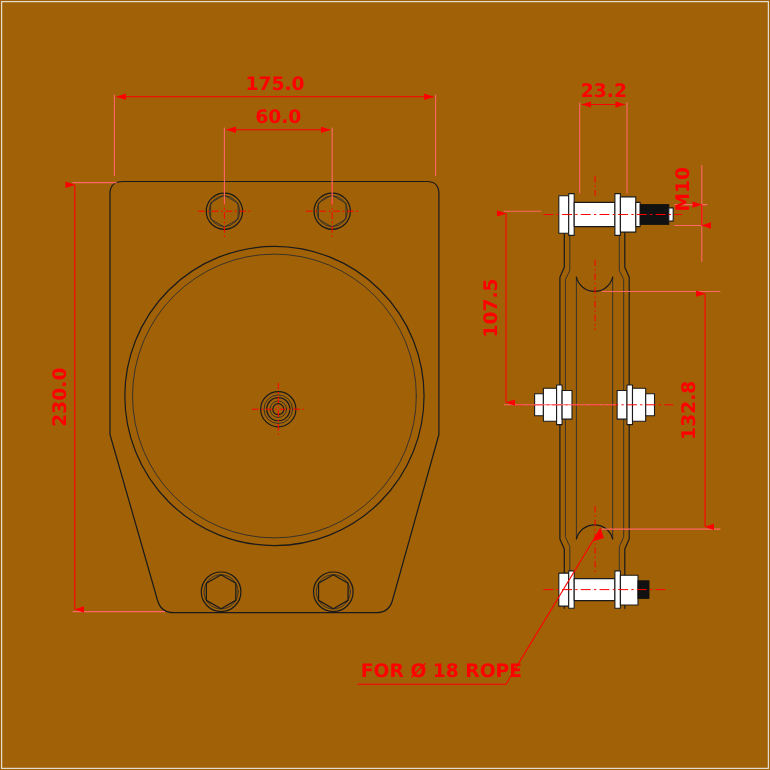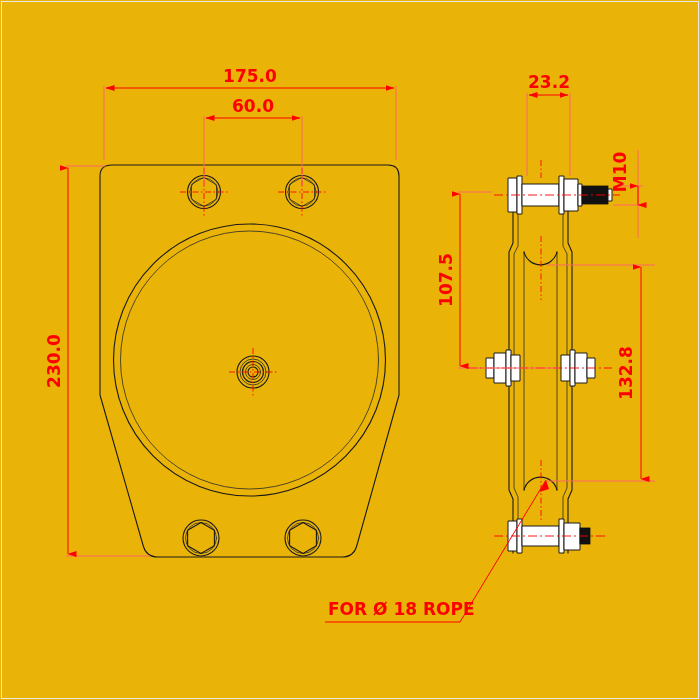--- a/index.html
+++ b/index.html
@@ -11,21 +11,21 @@
   body {
     width: 700px;
     height: 700px;
     overflow: hidden;
     font-family: "DejaVu Sans", "Liberation Sans", sans-serif;
   }
   #drawing-root {
     position: relative;
     width: 700px;
     height: 700px;
-    background: #eab308;
+    background: #a16207;
     box-sizing: border-box;
   }
   #cad-svg {
     position: absolute;
     left: 0;
     top: 0;
     width: 700px;
     height: 700px;
     display: block;
   }

